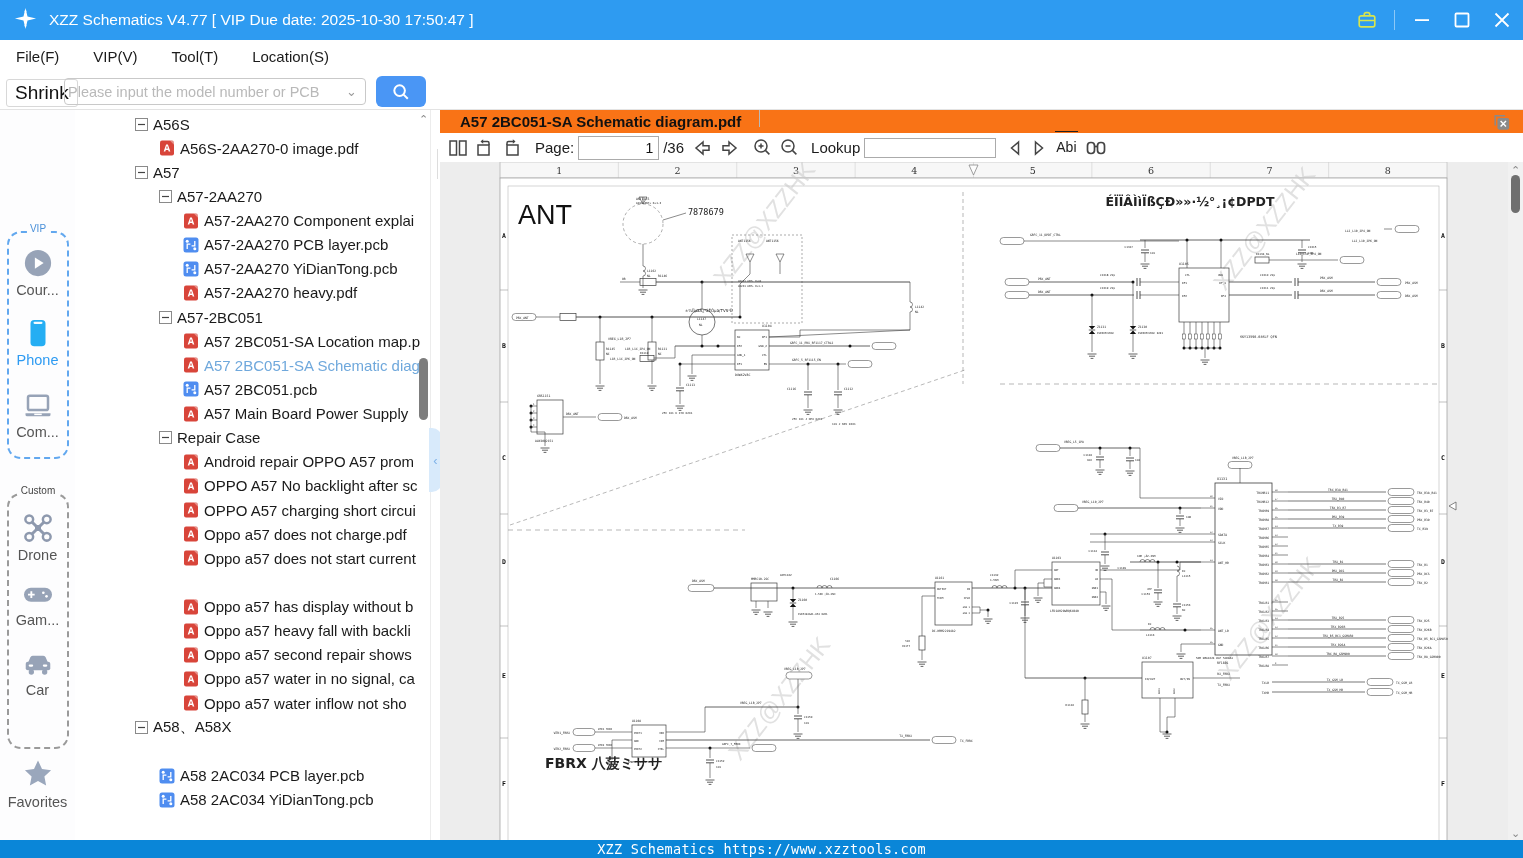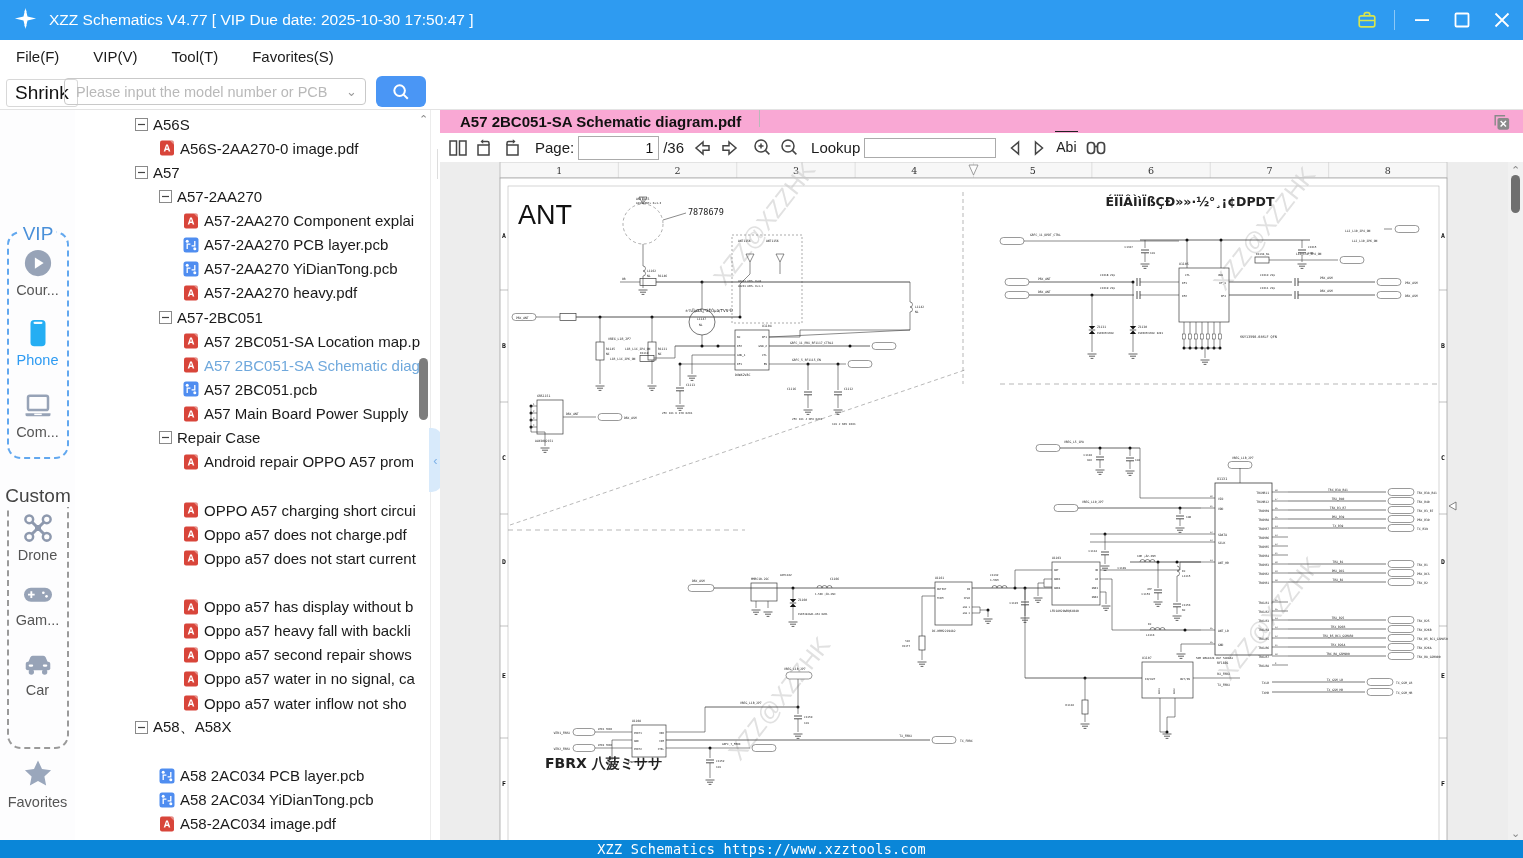--- a/index.html
+++ b/index.html
@@ -13,46 +13,46 @@
 .win-ctrls{position:absolute;right:8px;top:0;height:40px;display:flex;align-items:center;gap:14px}
 .win-btn{width:26px;height:26px;display:flex;align-items:center;justify-content:center;cursor:default}
 .vdiv{width:1px;height:20px;background:rgba(255,255,255,.45)}
 
 .menubar{left:0;top:40px;width:1523px;height:33px;background:#fff;display:flex;align-items:center;gap:34px;padding-left:16px;box-sizing:border-box}
 .menu-item{font-size:15px;color:#1b1b1b}
 
 .searchrow{left:0;top:73px;width:1523px;height:37px;background:#fff}
 .shrink-btn{left:6px;top:6px;height:26px;padding:0 8px;display:flex;align-items:center;font-size:19px;color:#111;background:#fff;border:1px solid #d8d8d8;border-radius:3px}
 .search-box{left:64px;top:5px;width:302px;height:27px;border:1px solid #c9c9c9;border-radius:4px;display:flex;align-items:center;box-sizing:border-box}
-.search-box input{border:0;outline:0;flex:1;margin-left:9px;font-size:14.5px;color:#0369a1;font-family:"Liberation Sans",sans-serif;background:transparent}
+.search-box input{border:0;outline:0;flex:1;margin-left:1px;font-size:14.5px;color:#0369a1;font-family:"Liberation Sans",sans-serif;background:transparent}
 .search-box input::placeholder{color:#b9b9b9}
 .chev{color:#9a9a9a;font-size:13px;margin-right:8px}
 .search-btn{left:376px;top:3px;width:50px;height:31px;background:#4a96f5;border-radius:6px;display:flex;align-items:center;justify-content:center}
 .vsep{left:437px;top:76px;width:1px;height:30px;background:#ddd}
 .member-btn{left:450px;top:77px;height:26px;padding:0 10px;display:flex;align-items:center;gap:6px;border:1px solid #8f8f8f;border-radius:8px;font-size:15px;color:#222;background:#fff}
 .hline{left:0;top:109px;width:1523px;height:1px;background:#e3e3e3}
 
 .vippanel{left:0;top:110px;width:75px;height:730px;background:#fdfdfe}
 .dashbox{position:absolute;border:2px dashed;border-radius:14px}
-.dashbox .boxlabel{position:absolute;top:-10px;left:50%;transform:translateX(-50%);background:#fdfdfe;padding:0 3px;font-size:19px;white-space:nowrap}
+.dashbox .boxlabel{position:absolute;top:-10px;left:50%;transform:translateX(-50%);background:#fdfdfe;padding:0 3px;font-size:10px;white-space:nowrap}
 .sideitem{position:absolute;left:0;width:75px;display:flex;flex-direction:column;align-items:center;gap:0}
 .sideitem .lbl{font-size:14.5px;color:#555;white-space:nowrap}
 .sideitem .lbl.active{color:#2e9bf2}
 
 .treepanel{left:75px;top:110px;width:355px;height:730px;background:#fff;overflow:hidden;border-right:1px solid #ececec}
 .tree-row{position:absolute;height:24px;display:flex;align-items:center;white-space:nowrap;font-size:15px;color:#1a1a1a}
 .tree-row.sel{color:#6fa8dc}
 .tree-row .ticon{display:inline-flex;margin-right:5px;flex:none}
 .tree-scroll{left:417px;top:112px;width:12px;height:726px}
 .tree-thumb{left:419px;top:358px;width:9px;height:62px;background:#7d7d7d;border-radius:5px}
 .scroll-caret{font-size:11px;color:#888;line-height:10px}
 .collapse-handle{left:429px;top:428px;width:13px;height:64px;background:#d8eafb;border-radius:0 10px 10px 0;display:flex;align-items:center;justify-content:center;color:#7fb2e8;font-size:13px}
 
 .viewer{left:440px;top:110px;width:1083px;height:730px;background:#ededed;border-left:1px solid #e0e0e0}
-.tabbar{left:440px;top:110px;width:1083px;height:23px;background:#f9a8d4;border-bottom:1px solid #c9c9c9;display:flex;align-items:flex-start}
+.tabbar{left:440px;top:110px;width:1083px;height:23px;background:#f97316;border-bottom:1px solid #c9c9c9;display:flex;align-items:flex-start}
 .tab{padding-left:20px;font-size:15px;font-weight:bold;color:#111;height:100%;display:flex;align-items:center}
 .tabdiv{width:1px;height:17px;background:#b9b9b9;margin-left:18px}
 .closeall{position:absolute;right:12px;top:3px}
 .toolbar{left:440px;top:133px;width:1083px;height:29px;background:#fff;border-bottom:1px solid #c9c9c9;display:flex;align-items:center}
 .tbtn{display:inline-flex;align-items:center;justify-content:center;margin:0 3px;flex:none}
 .tlabel{font-size:15px;color:#1b1b1b;margin:0 4px;flex:none}
 .pageinput{width:72px;height:20px;border:1px solid #ababab;font-size:14px;text-align:right;padding-right:5px;color:#111;font-family:"Liberation Sans",sans-serif;flex:none}
 .lookupinput{width:122px;height:18px;border:1px solid #ababab;flex:none;font-size:13px;padding:0 4px;font-family:"Liberation Sans",sans-serif}
 .abi{font-size:14px;color:#222;border-top:1.5px solid #222;border-bottom:1.5px solid #222;line-height:15px;padding:8px 1px;flex:none;margin:0 4px}
 .schwrap{left:440px;top:162px;width:1083px;height:678px}
@@ -96,21 +96,21 @@
           <path d="M4.5 4.5l13 13M17.5 4.5l-13 13"></path>
         </svg>
     </span>
   </div>
 </div>
 
 <div class="abs menubar" id="menubar">
     <span class="menu-item">File(F)</span>
     <span class="menu-item">VIP(V)</span>
     <span class="menu-item">Tool(T)</span>
-    <span class="menu-item">Favorites(S)</span>
+    <span class="menu-item">Location(S)</span>
   </div>
 
 <div class="abs searchrow">
   <div class="abs shrink-btn">Shrink</div>
   <div class="abs search-box">
     <input type="text" placeholder="Please input the model number or PCB" style="">
     <span class="chev">⌄</span>
   </div>
   <div class="abs search-btn">
     <svg width="20" height="20" viewBox="0 0 20 20" fill="none" stroke="#fff" stroke-width="2">
@@ -353,20 +353,30 @@
     <div class="tree-row" style="top:339.82px;left:108px;width:248px">
     <span class="ticon">
         <svg width="16" height="16" viewBox="0 0 16 16">
           <rect x="1" y=".5" width="14" height="15" rx="2" fill="#d8453a"></rect>
           <path d="M10.8.5H15v4.2z" fill="#fff" opacity=".4"></path>
           <path d="M4.7 11.6L7.1 4.4h1.8l2.4 7.2H9.7l-.5-1.6H6.8l-.5 1.6zM7.1 8.6h1.8L8 5.8z" fill="#fff"></path>
         </svg>
       </span>
     <span>Android repair OPPO A57 prom</span>
     </div>
+    <div class="tree-row" style="top:363.95px;left:108px;width:248px">
+    <span class="ticon">
+        <svg width="16" height="16" viewBox="0 0 16 16">
+          <rect x="1" y=".5" width="14" height="15" rx="2" fill="#d8453a"></rect>
+          <path d="M10.8.5H15v4.2z" fill="#fff" opacity=".4"></path>
+          <path d="M4.7 11.6L7.1 4.4h1.8l2.4 7.2H9.7l-.5-1.6H6.8l-.5 1.6zM7.1 8.6h1.8L8 5.8z" fill="#fff"></path>
+        </svg>
+      </span>
+    <span>OPPO A57 No backlight after sc</span>
+    </div>
     <div class="tree-row" style="top:388.08px;left:108px;width:248px">
     <span class="ticon">
         <svg width="16" height="16" viewBox="0 0 16 16">
           <rect x="1" y=".5" width="14" height="15" rx="2" fill="#d8453a"></rect>
           <path d="M10.8.5H15v4.2z" fill="#fff" opacity=".4"></path>
           <path d="M4.7 11.6L7.1 4.4h1.8l2.4 7.2H9.7l-.5-1.6H6.8l-.5 1.6zM7.1 8.6h1.8L8 5.8z" fill="#fff"></path>
         </svg>
       </span>
     <span>OPPO A57 charging short circui</span>
     </div>
@@ -467,30 +477,20 @@
         <svg width="16" height="16" viewBox="0 0 16 16">
           <rect x=".5" y=".5" width="15" height="15" rx="2.5" fill="#4f8df0"></rect>
           <g stroke="#fff" stroke-width="1.3" fill="none">
             <path d="M4.2 12V7.2h3.2M11.8 4v4.8H8.6"></path>
           </g>
           <circle cx="4.2" cy="4.2" r="1.5" fill="#fff"></circle>
           <circle cx="11.8" cy="11.8" r="1.5" fill="#fff"></circle>
         </svg>
       </span>
     <span>A58 2AC034 YiDianTong.pcb</span>
-    </div>
-    <div class="tree-row" style="top:701.77px;left:84px;width:272px">
-    <span class="ticon">
-        <svg width="16" height="16" viewBox="0 0 16 16">
-          <rect x="1" y=".5" width="14" height="15" rx="2" fill="#d8453a"></rect>
-          <path d="M10.8.5H15v4.2z" fill="#fff" opacity=".4"></path>
-          <path d="M4.7 11.6L7.1 4.4h1.8l2.4 7.2H9.7l-.5-1.6H6.8l-.5 1.6zM7.1 8.6h1.8L8 5.8z" fill="#fff"></path>
-        </svg>
-      </span>
-    <span>A58-2AC034 image.pdf</span>
     </div>
     <div class="tree-row" style="top:725.9px;left:84px;width:272px">
 
     <span>Repair Case</span>
     </div>
   </div>
 <div class="abs tree-scroll">
   <div class="scroll-caret" style="position:absolute;left:2px;top:2px">⌃</div>
 </div>
 <div class="abs tree-thumb"></div>

